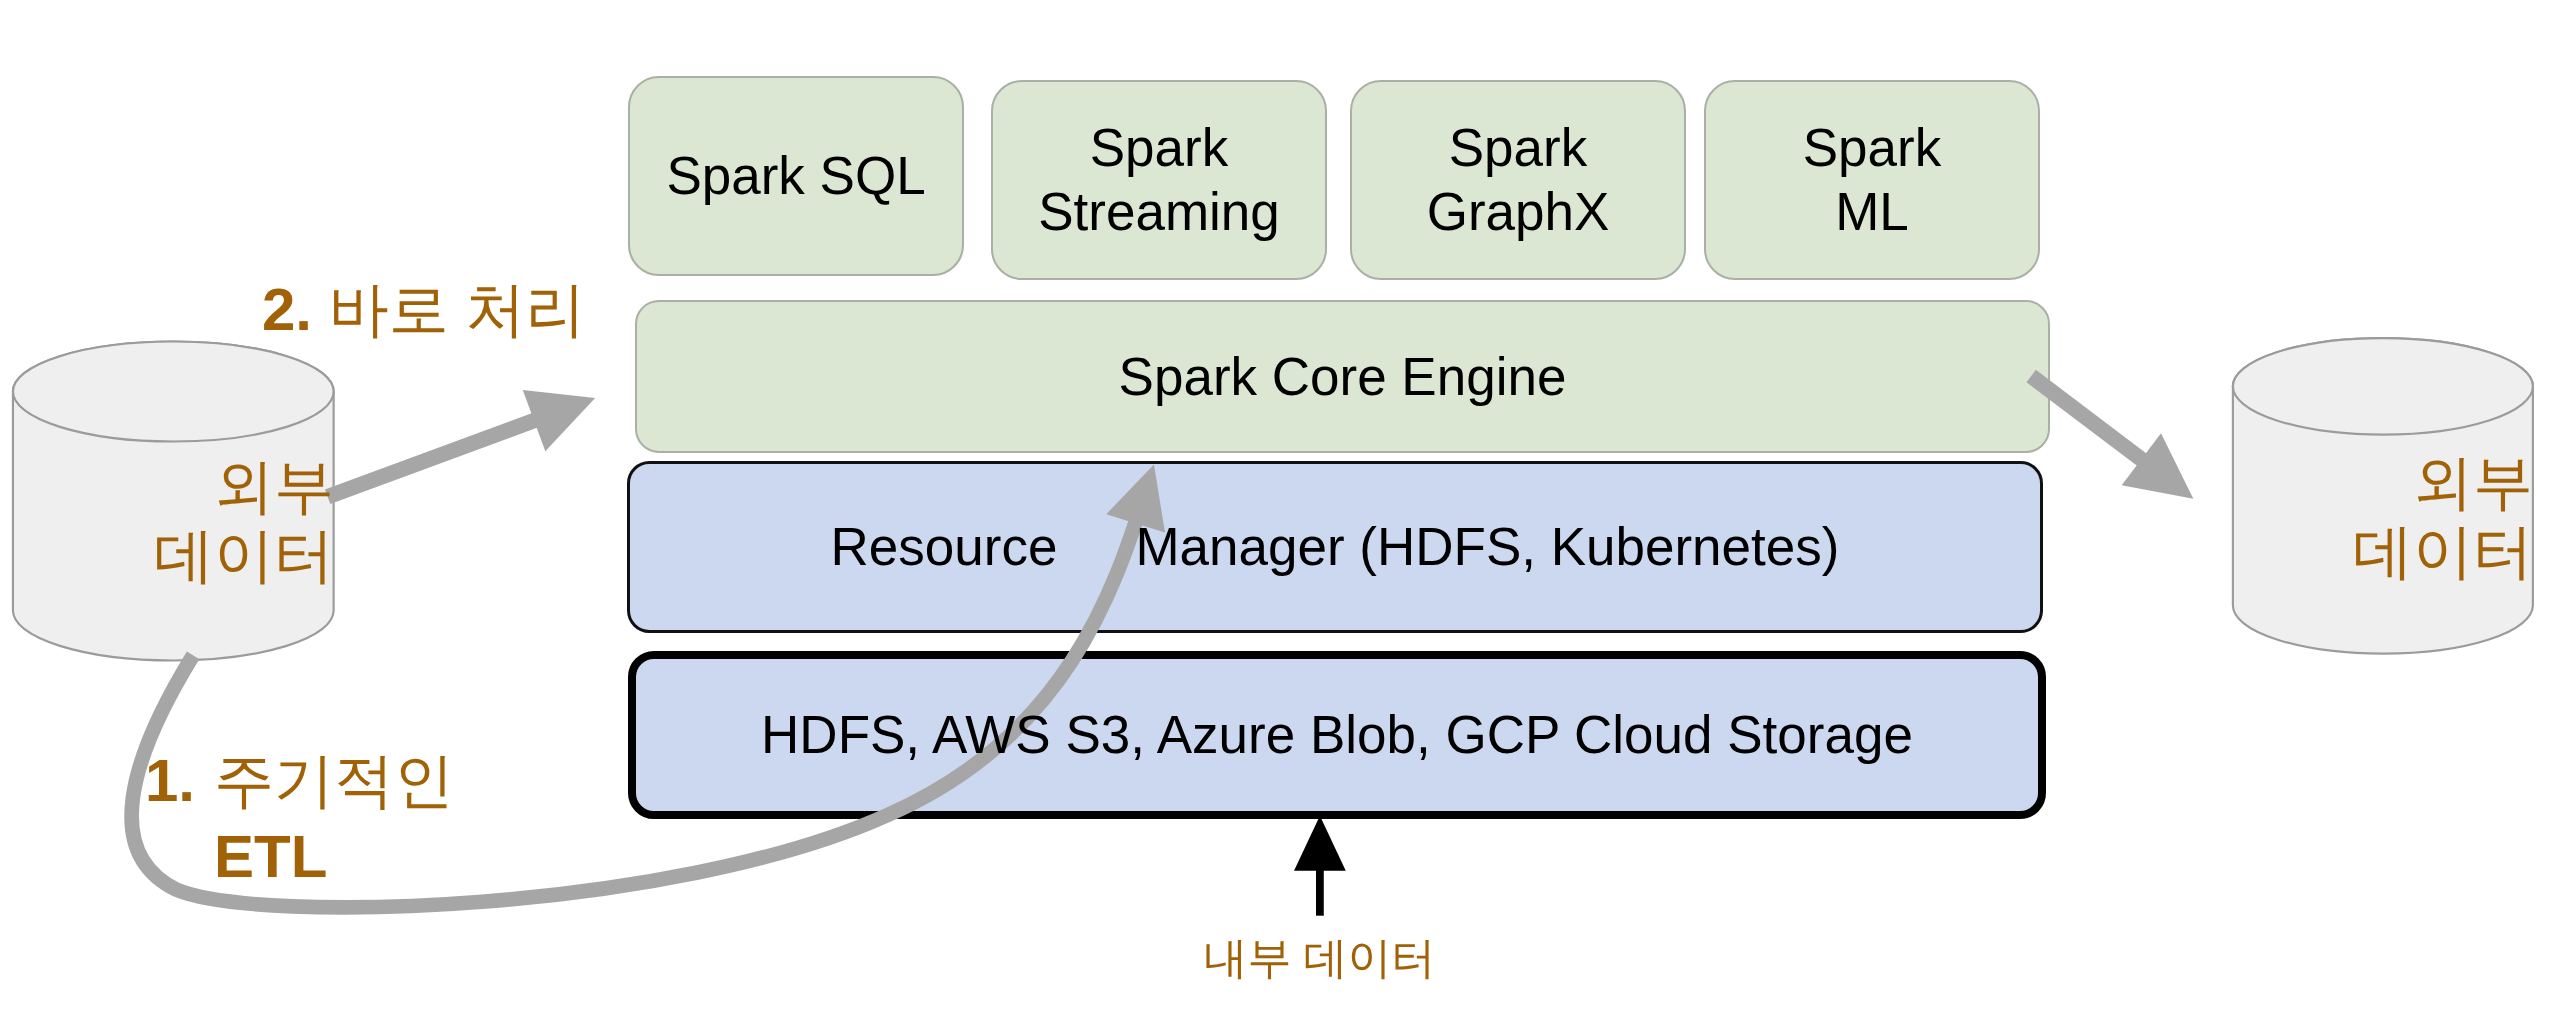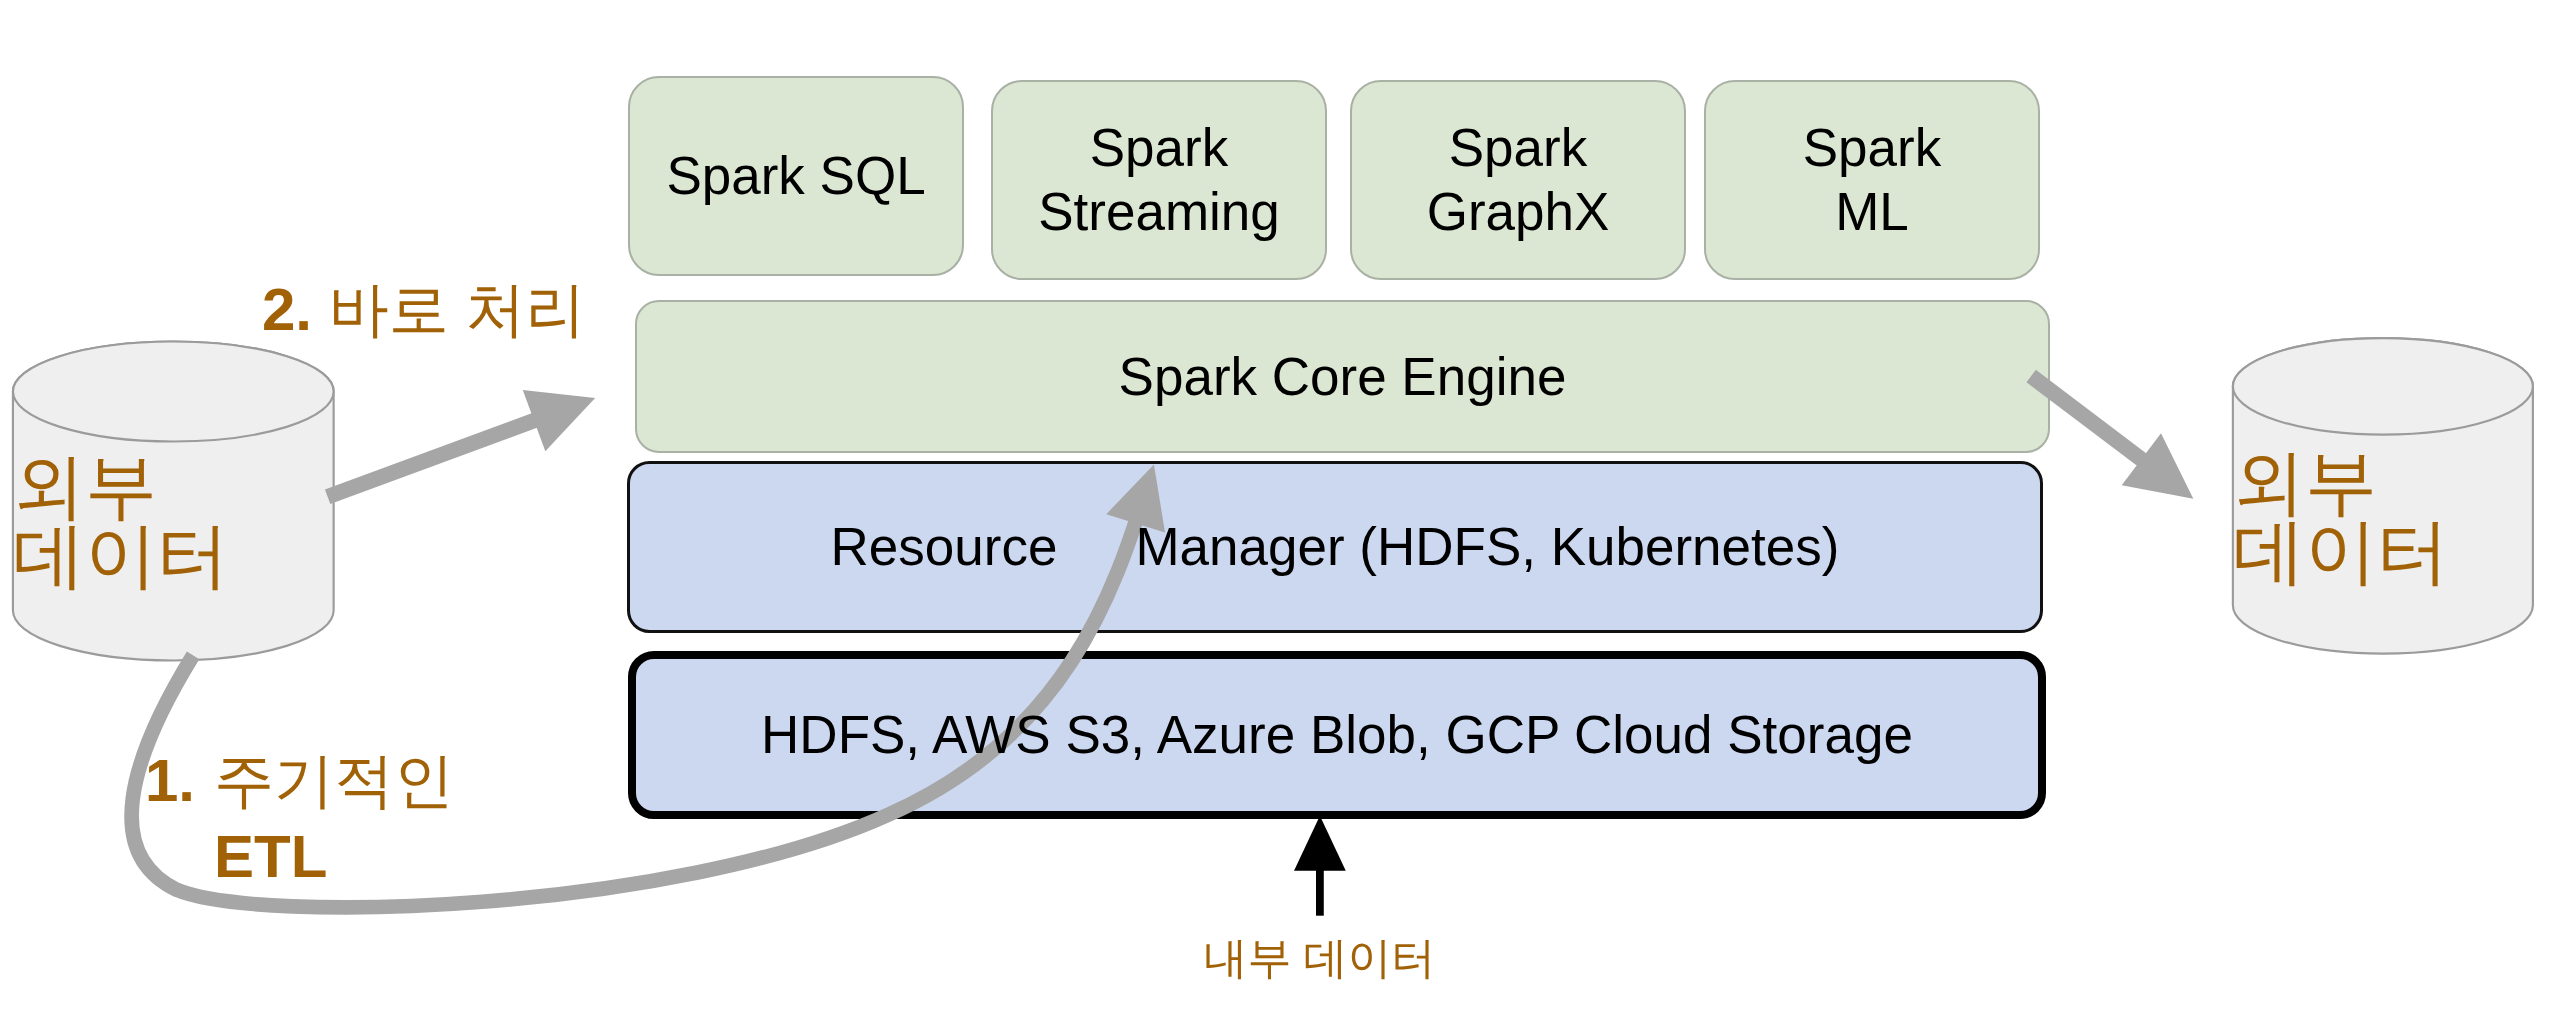--- a/index.html
+++ b/index.html
@@ -14,21 +14,21 @@
   .box{position:absolute;display:flex;align-items:center;justify-content:center;box-sizing:border-box;text-align:center;}
   .box .lbl{position:relative;z-index:3;font-size:53px;line-height:64px;color:#000;white-space:pre-line;}
   .green{background:#dbe7d3;border:2.6px solid #a9b0a4;border-radius:31px;}
   .blue{background:#ccd8f0;align-items:center;}
   .rm-box{border:3.4px solid #111111;border-radius:22.4px;}
   .storage-box{border:8.6px solid #000000;border-radius:26px;}
   .rm-box .gap-row{display:flex;gap:78px;align-items:center;justify-content:center;}
 
   
   .free-label{position:absolute;z-index:3;color:#a16207;}
-  .cyl-label{font-size:72px;line-height:69px;text-align:left;white-space:pre-line;}
+  .cyl-label{font-size:60px;line-height:69px;text-align:right;white-space:pre-line;}
   .annotation{font-size:60px;line-height:76px;white-space:nowrap;}
   .annotation .num{font-weight:bold;}
   .ann1{display:flex;}
   .ann1 .num{margin-right:19px;}
   .ann1 .ann1-lines{height:136px;overflow:hidden;}
   .ann1 .ann1-line{display:block;}
   .ann1 .etl{font-weight:bold;}
   .internal-label{font-size:44px;text-align:center;}
 </style>
 </head>

